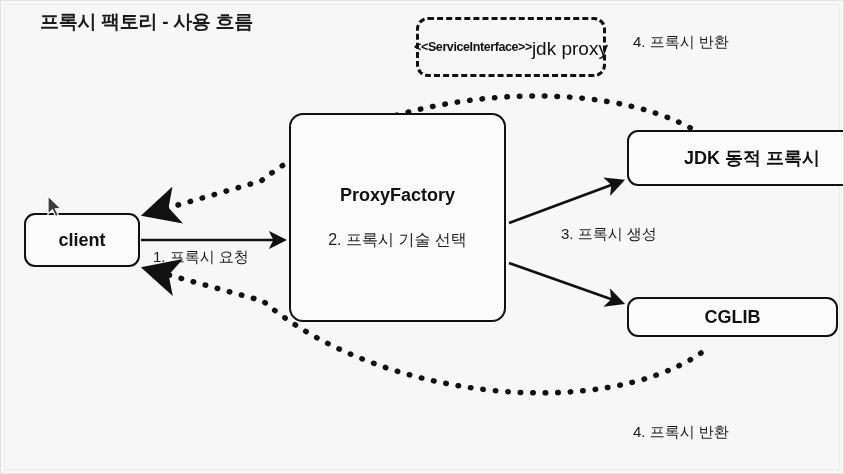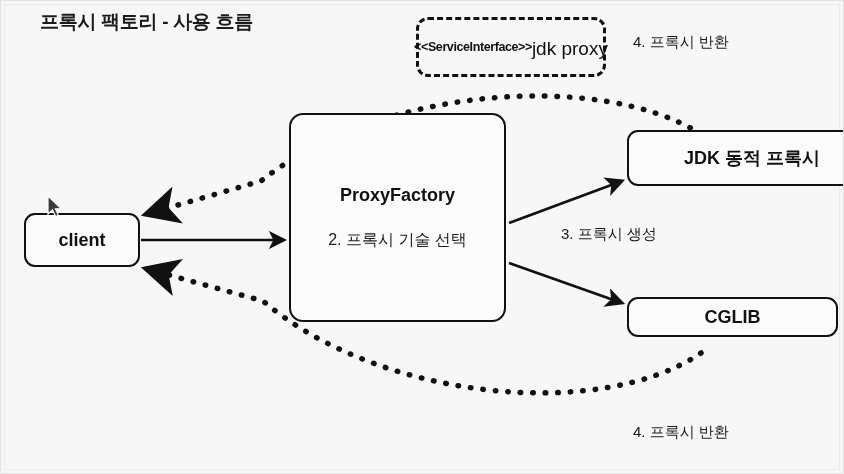--- a/index.html
+++ b/index.html
@@ -183,20 +183,21 @@
   <div class="node" id="node-cglib">
     <div class="line-main">CGLIB</div>
   </div>
 
   <div class="dashed-node" id="dashed-jdk">
     <div class="stereo">&lt;&lt;ServiceInterface&gt;&gt;</div>
     <div class="pname">jdk proxy</div>
   </div>
 
 
+  <div class="edge-label" id="label-step1">1. 프록시 요청</div>
   <div class="edge-label" id="label-step3">3. 프록시 생성</div>
   <div class="edge-label" id="label-ret-top">4. 프록시 반환</div>
   <div class="edge-label" id="label-ret-bot">4. 프록시 반환</div>
 
   <svg id="cursor" viewBox="0 0 18 24" xmlns="http://www.w3.org/2000/svg">
     <path d="M 2 1 L 2 19 L 6.5 14.8 L 9.6 21.5 L 12.4 20.2 L 9.4 13.8 L 15 13.6 z" fill="#3a3a3a" stroke="#ffffff" stroke-width="1.2"></path>
   </svg>
 
 </div>
 

